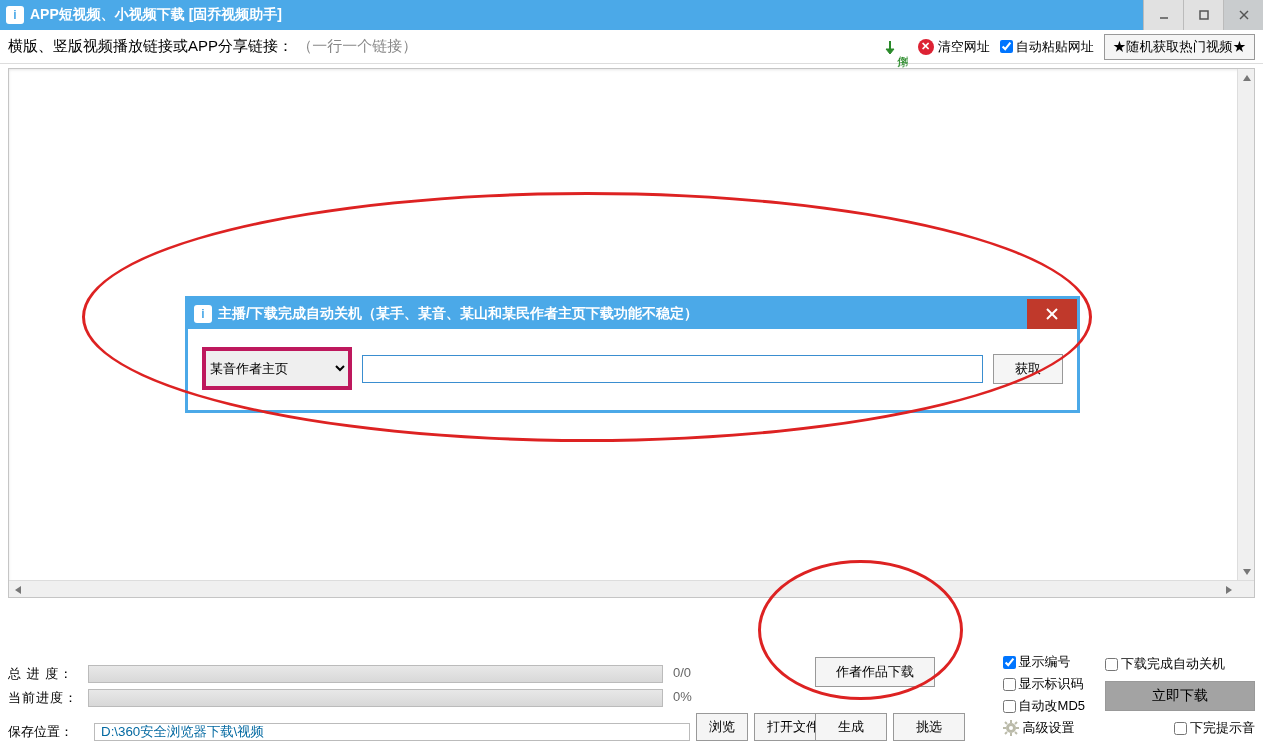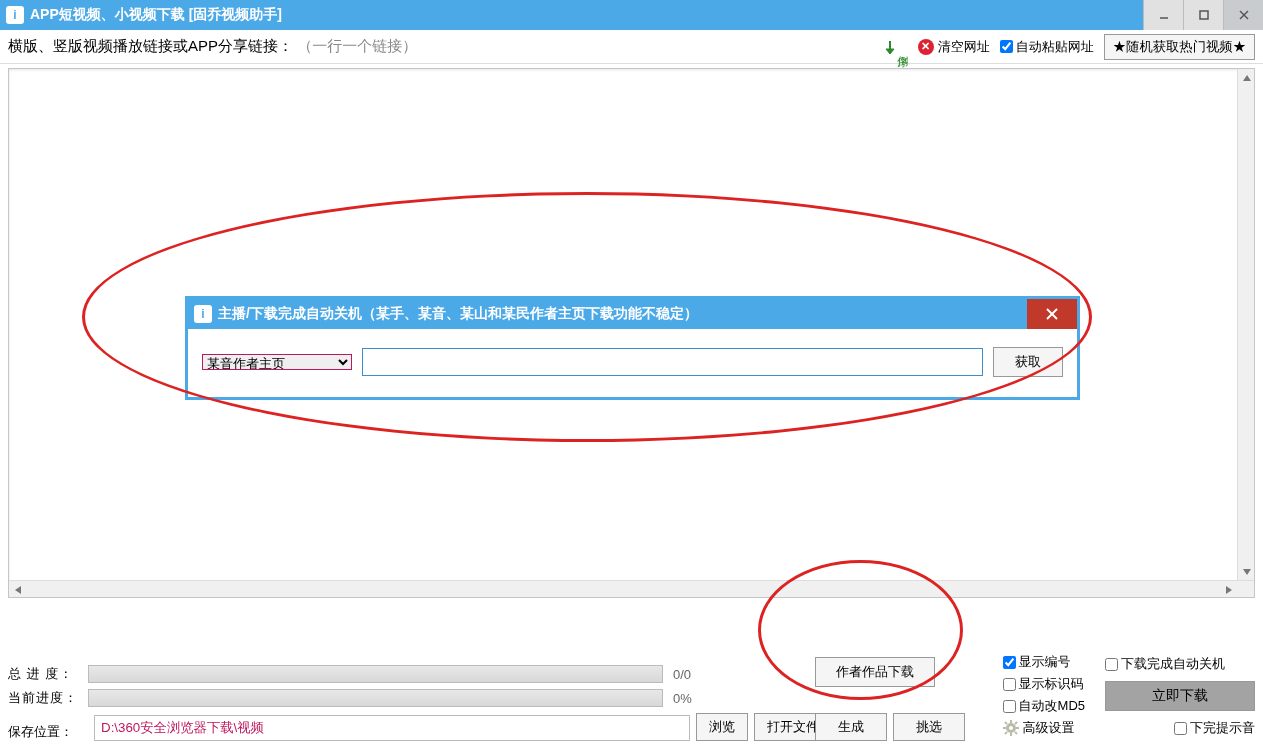--- a/index.html
+++ b/index.html
@@ -38,33 +38,33 @@
 .main-area .scroll-h .right { right: 17px; }
 .scroll-v svg, .scroll-h svg { fill: #777; }
 
 
 .dialog { position: absolute; left: 185px; top: 296px; width: 895px; background: #fff; border: 3px solid #4ba9e8; }
 .dialog .dlg-title { background: #4ba9e8; height: 30px; display: flex; align-items: center; padding-left: 6px; color: #fff; font-weight: bold; font-size: 14px; }
 .dialog .dlg-title .icon-box { width: 18px; height: 18px; background: #fff; border-radius: 3px; margin-right: 6px; display: flex; align-items: center; justify-content: center; color: #4ba9e8; font-weight: bold; font-size: 12px; }
 .dialog .dlg-title .dlg-close { margin-left: auto; width: 50px; height: 30px; background: #c0392b; display: flex; align-items: center; justify-content: center; cursor: pointer; }
 .dialog .dlg-title .dlg-close svg { stroke: #fff; stroke-width: 2; }
 .dialog .dlg-body { padding: 18px 14px 20px 14px; display: flex; gap: 10px; align-items: center; }
-.dialog select { height: 16px; width: 150px; border: 1px solid #be185d; font-family: inherit; font-size: 13px; }
+.dialog select { height: 43px; width: 150px; border: 4px solid #be185d; font-family: inherit; font-size: 13px; }
 .dialog input[type=text] { flex: 1; height: 28px; border: 1px solid #3a8ed0; padding: 0 4px; font-family: inherit; }
 .dialog .getbtn { width: 70px; height: 30px; border: 1px solid #999; background: #f5f5f5; cursor: pointer; font-family: inherit; font-size: 13px; }
 
 
 .bottom { position: absolute; left: 8px; right: 8px; bottom: 8px; }
-.prog-row { display: flex; align-items: center; margin-bottom: 6px; }
+.prog-row { display: flex; align-items: flex-start; margin-bottom: 6px; }
 .prog-row .lbl { width: 80px; letter-spacing: 1px; }
 .prog-row .bar { flex: 0 0 575px; height: 18px; border: 1px solid #bbb; background: linear-gradient(#e8e8e8,#d8d8d8); }
 .prog-row .txt { margin-left: 10px; color: #666; }
 .save-row { display: flex; align-items: flex-end; gap: 6px; }
 .save-row .lbl { width: 80px; }
-.save-row input[type=text] { width: 596px; height: 26px; border: 1px solid #bbb; padding: 0 6px; color: #be185d; font-family: inherit; }
+.save-row input[type=text] { width: 596px; height: 18px; border: 1px solid #bbb; padding: 0 6px; color: #0369a1; font-family: inherit; }
 .save-row .btn { height: 28px; padding: 0 12px; border: 1px solid #999; background: #f5f5f5; cursor: pointer; font-family: inherit; font-size: 13px; }
 .mid-btns { display: flex; flex-direction: column; align-items: flex-start; gap: 6px; position: absolute; right: 290px; bottom: 0; margin-top: 36px; }
 .mid-btns .author-btn { width: 120px; height: 30px; border: 1px solid #999; background: #f5f5f5; cursor: pointer; font-family: inherit; font-size: 13px; margin-bottom: 20px; }
 .mid-btns .row2 { display: flex; gap: 6px; }
 .mid-btns .row2 .btn { height: 28px; padding: 0 22px; border: 1px solid #999; background: #f5f5f5; cursor: pointer; font-family: inherit; font-size: 13px; }
 
 .opt-col { position: absolute; right: 170px; bottom: 4px; display: flex; flex-direction: column; gap: 4px; }
 .opt-col label { display: flex; align-items: center; cursor: pointer; white-space: nowrap; }
 .opt-col input { margin-right: 3px; }
 .opt-col .adv { display: flex; align-items: center; cursor: pointer; }

